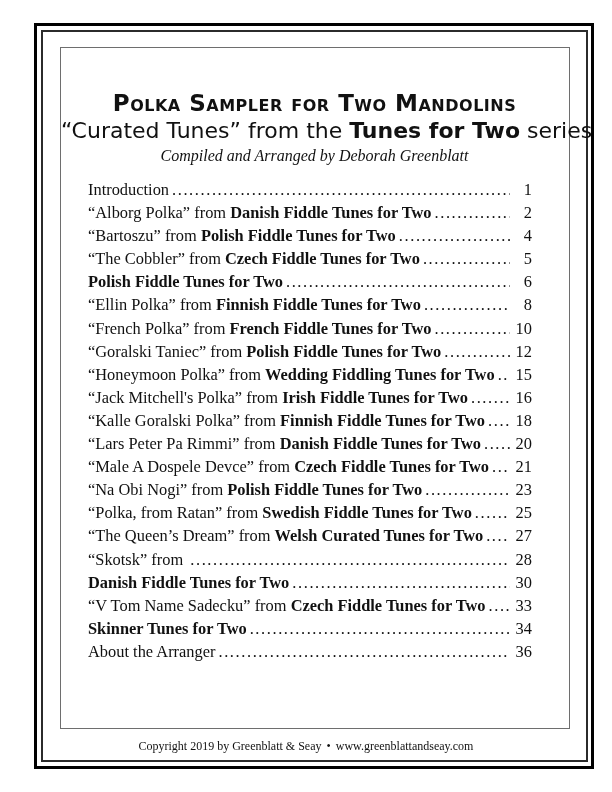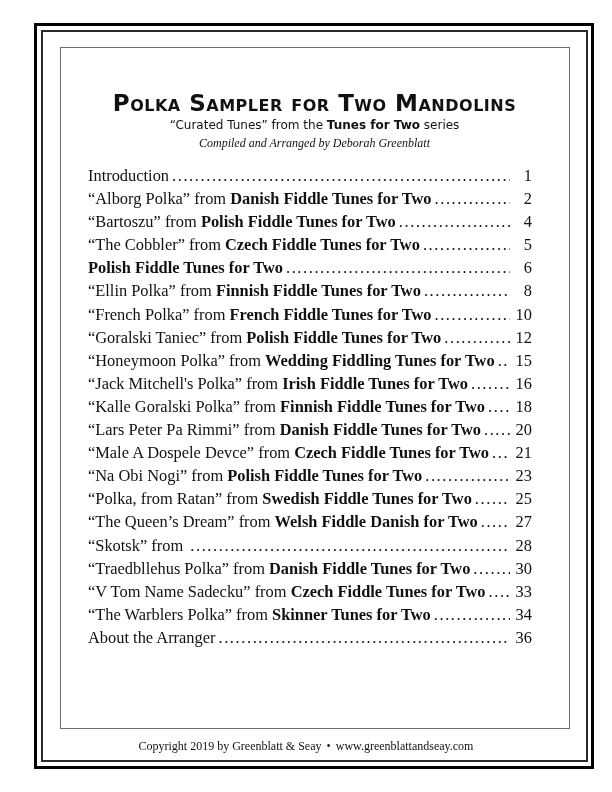--- a/index.html
+++ b/index.html
@@ -39,29 +39,29 @@
     font-weight: bold;
     font-variant: small-caps;
     font-size: 23px;
     letter-spacing: 0.5px;
     white-space: nowrap;
   }
   .subtitle {
     margin-top: 2px;
     text-align: center;
     font-family: "DejaVu Sans", sans-serif;
-    font-size: 12px;
+    font-size: 22px;
     white-space: nowrap;
   }
   .subtitle .b { font-weight: bold; }
   .byline {
     margin-top: 4px;
     text-align: center;
     font-style: italic;
-    font-size: 12px;
+    font-size: 16px;
   }
   .toc {
     margin: 13px 36px 0 27px;
     font-size: 16.4px;
   }
   .toc-row {
     display: flex;
     align-items: baseline;
     height: 23.1px;
     line-height: 23.1px;
@@ -188,43 +188,41 @@
           <span class="pg">23</span>
         </div>
         <div class="toc-row">
           <span class="t">“Polka, from Ratan” from </span>
           <span class="b">Swedish Fiddle Tunes for Two</span>
           <span class="dots"></span>
           <span class="pg">25</span>
         </div>
         <div class="toc-row">
           <span class="t">“The Queen’s Dream” from </span>
-          <span class="b">Welsh Fiddle Danish for Two</span>
+          <span class="b">Welsh Curated Tunes for Two</span>
           <span class="dots"></span>
           <span class="pg">27</span>
         </div>
         <div class="toc-row">
           <span class="t">“Skotsk” from </span>
           <span class="dots"></span>
           <span class="pg">28</span>
         </div>
         <div class="toc-row">
-          <span class="t">“Traedbllehus Polka” from </span>
           <span class="b">Danish Fiddle Tunes for Two</span>
           <span class="dots"></span>
           <span class="pg">30</span>
         </div>
         <div class="toc-row">
           <span class="t">“V Tom Name Sadecku” from </span>
           <span class="b">Czech Fiddle Tunes for Two</span>
           <span class="dots"></span>
           <span class="pg">33</span>
         </div>
         <div class="toc-row">
-          <span class="t">“The Warblers Polka” from </span>
           <span class="b">Skinner Tunes for Two</span>
           <span class="dots"></span>
           <span class="pg">34</span>
         </div>
         <div class="toc-row">
           <span class="t">About the Arranger</span>
           <span class="b"></span>
           <span class="dots"></span>
           <span class="pg">36</span>
         </div>

